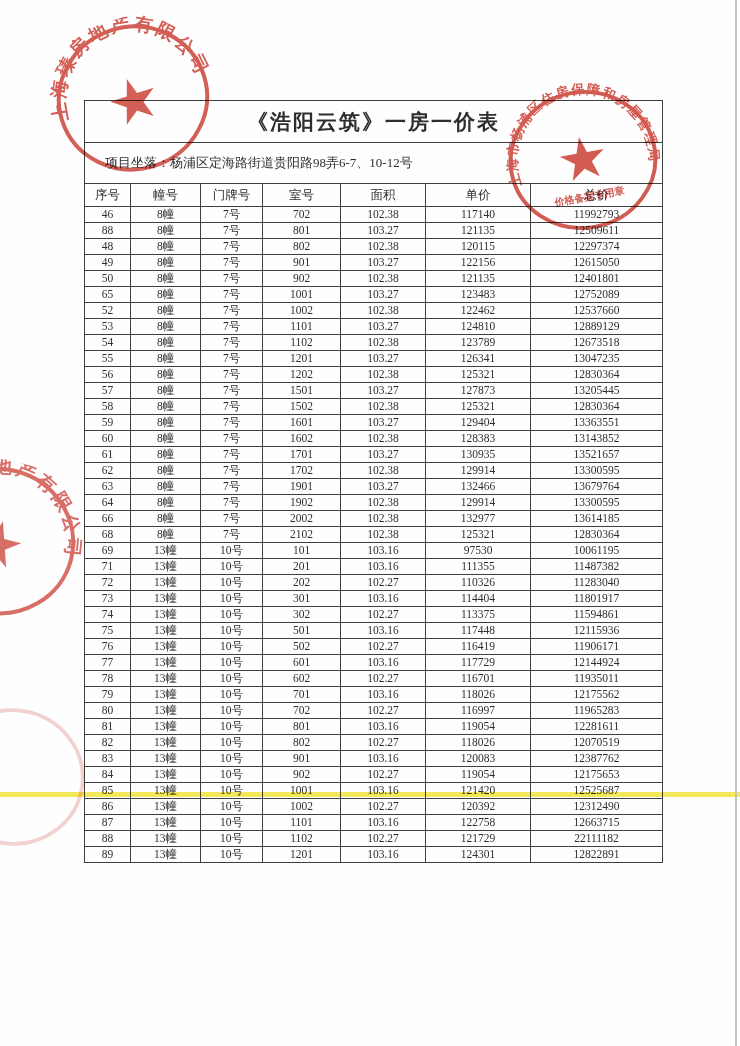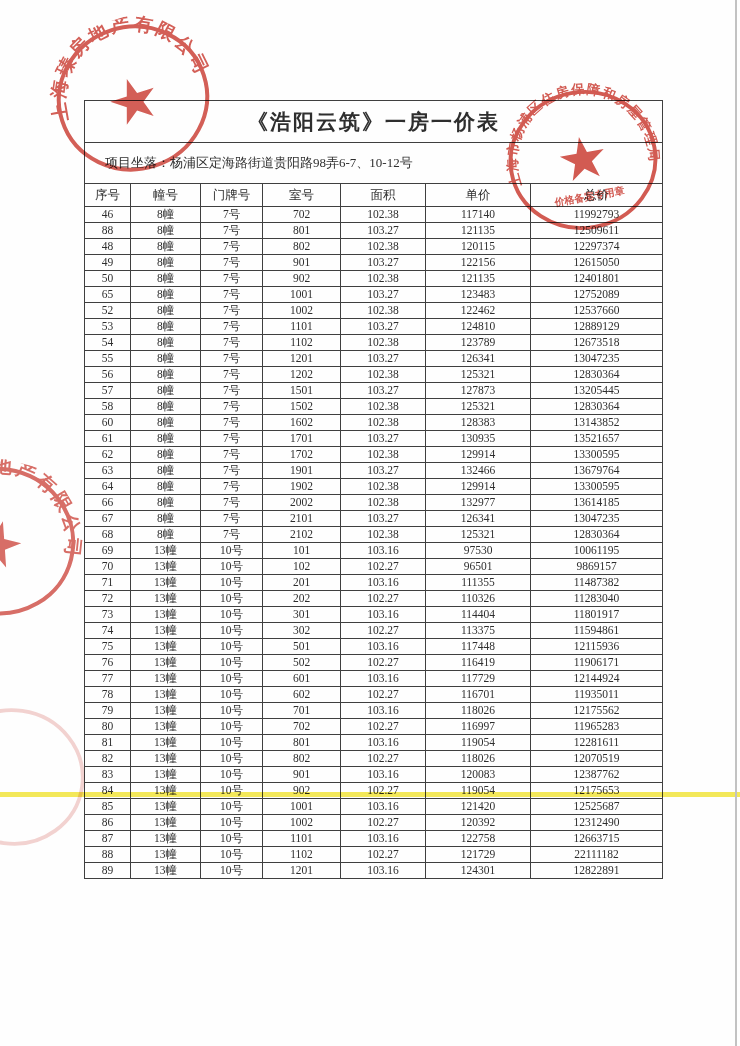--- a/index.html
+++ b/index.html
@@ -178,20 +178,29 @@
           <tr>
             <td>58</td>
             <td>8幢</td>
             <td>7号</td>
             <td>1502</td>
             <td>102.38</td>
             <td>125321</td>
             <td>12830364</td>
           </tr>
           <tr>
+            <td>59</td>
+            <td>8幢</td>
+            <td>7号</td>
+            <td>1601</td>
+            <td>103.27</td>
+            <td>129404</td>
+            <td>13363551</td>
+          </tr>
+          <tr>
             <td>60</td>
             <td>8幢</td>
             <td>7号</td>
             <td>1602</td>
             <td>102.38</td>
             <td>128383</td>
             <td>13143852</td>
           </tr>
           <tr>
             <td>61</td>
@@ -232,54 +241,36 @@
           <tr>
             <td>66</td>
             <td>8幢</td>
             <td>7号</td>
             <td>2002</td>
             <td>102.38</td>
             <td>132977</td>
             <td>13614185</td>
           </tr>
           <tr>
-            <td>67</td>
-            <td>8幢</td>
-            <td>7号</td>
-            <td>2101</td>
-            <td>103.27</td>
-            <td>126341</td>
-            <td>13047235</td>
-          </tr>
-          <tr>
             <td>68</td>
             <td>8幢</td>
             <td>7号</td>
             <td>2102</td>
             <td>102.38</td>
             <td>125321</td>
             <td>12830364</td>
           </tr>
           <tr>
             <td>69</td>
             <td>13幢</td>
             <td>10号</td>
             <td>101</td>
             <td>103.16</td>
             <td>97530</td>
             <td>10061195</td>
-          </tr>
-          <tr>
-            <td>70</td>
-            <td>13幢</td>
-            <td>10号</td>
-            <td>102</td>
-            <td>102.27</td>
-            <td>96501</td>
-            <td>9869157</td>
           </tr>
           <tr>
             <td>71</td>
             <td>13幢</td>
             <td>10号</td>
             <td>201</td>
             <td>103.16</td>
             <td>111355</td>
             <td>11487382</td>
           </tr>

